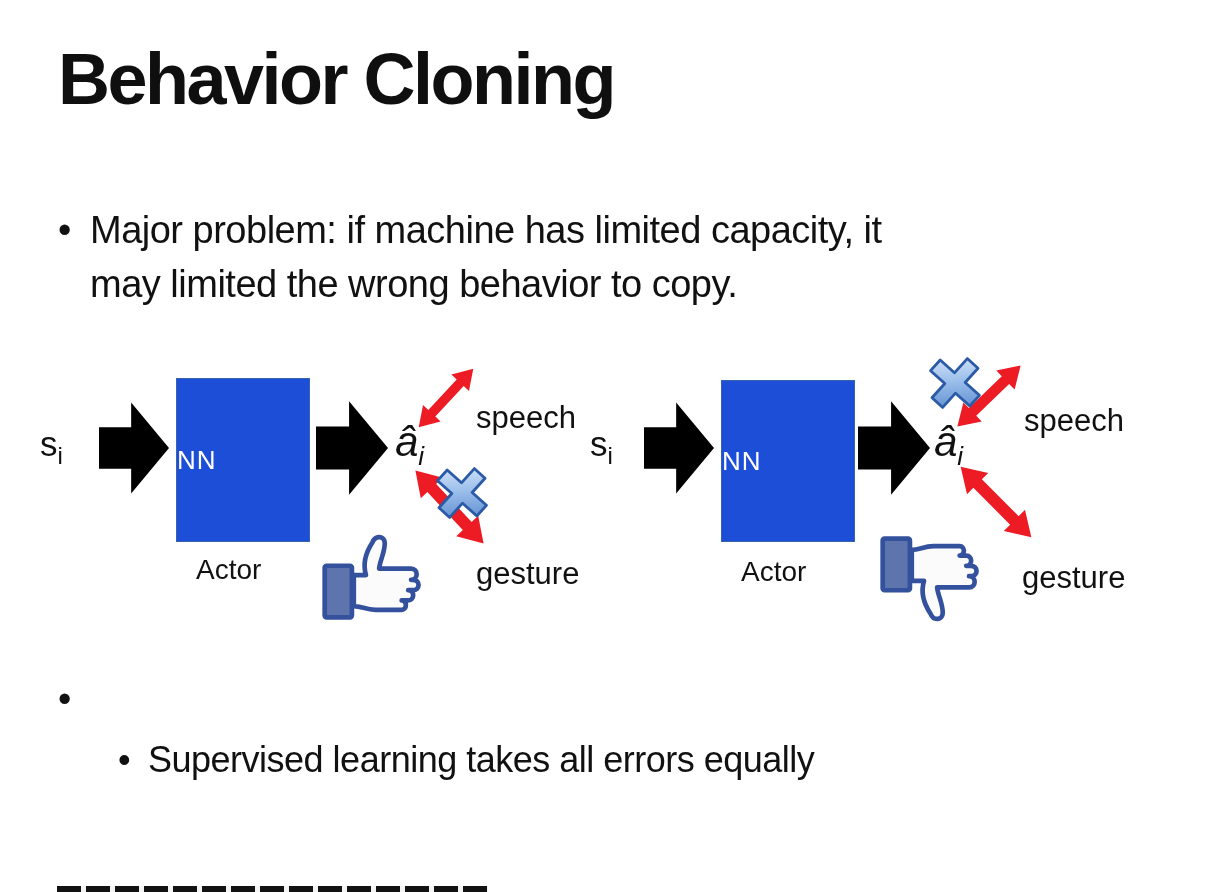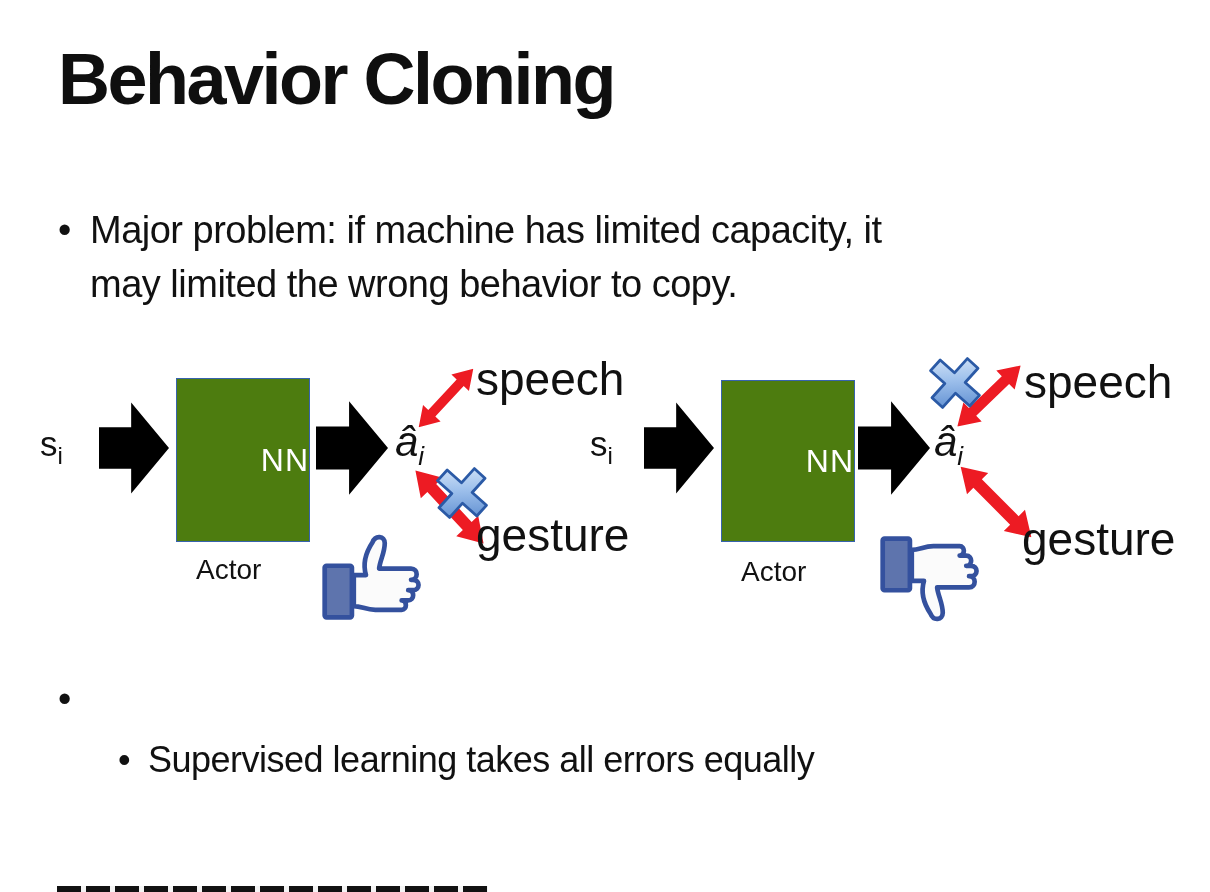--- a/index.html
+++ b/index.html
@@ -14,31 +14,31 @@
   }
   .bullet-row{display:flex;align-items:flex-start;}
   .marker{width:32px;flex:0 0 32px;}
   .b1{left:58px;top:203px;font-size:38px;line-height:54px;letter-spacing:-0.5px;width:1080px;}
   .b2{left:58px;top:674px;font-size:38px;line-height:50px;letter-spacing:-0.5px;width:1120px;white-space:nowrap;}
   .bsub{left:118px;top:736px;font-size:36px;line-height:48px;letter-spacing:-0.5px;width:1000px;white-space:nowrap;}
   .bsub .marker{width:30px;flex:0 0 30px;}
   .io-label{font-size:35px;white-space:nowrap;}
   .io-label sub{font-size:24px;}
   .nn-box{
-    background:#4d7c0f;border:1px solid #3763AD;color:#fff;
-    display:flex;align-items:center;justify-content:flex-end;
-    font-size:32px;letter-spacing:1px;
+    background:#1d4ed8;border:1px solid #3763AD;color:#fff;
+    display:flex;align-items:center;justify-content:flex-start;
+    font-size:26px;letter-spacing:1px;
   }
   .actor{font-size:28px;white-space:nowrap;}
   .ahat{
     font-family:Liberation Sans, sans-serif;font-style:italic;
     font-size:42px;white-space:nowrap;
   }
   .ahat sub{font-size:26px;}
-  .sg-label{font-size:46px;white-space:nowrap;}
+  .sg-label{font-size:31px;white-space:nowrap;margin-top:48px;}
   .arrow-red{transform-origin:center center;}
   .cutoff{
     left:57px;top:886px;width:431px;height:6px;
     background:repeating-linear-gradient(90deg,#121212 0 24px,#f4f4f4 24px 29px);
   }
 </style>
 </head>
 <body>
 
 <div class="slide">

